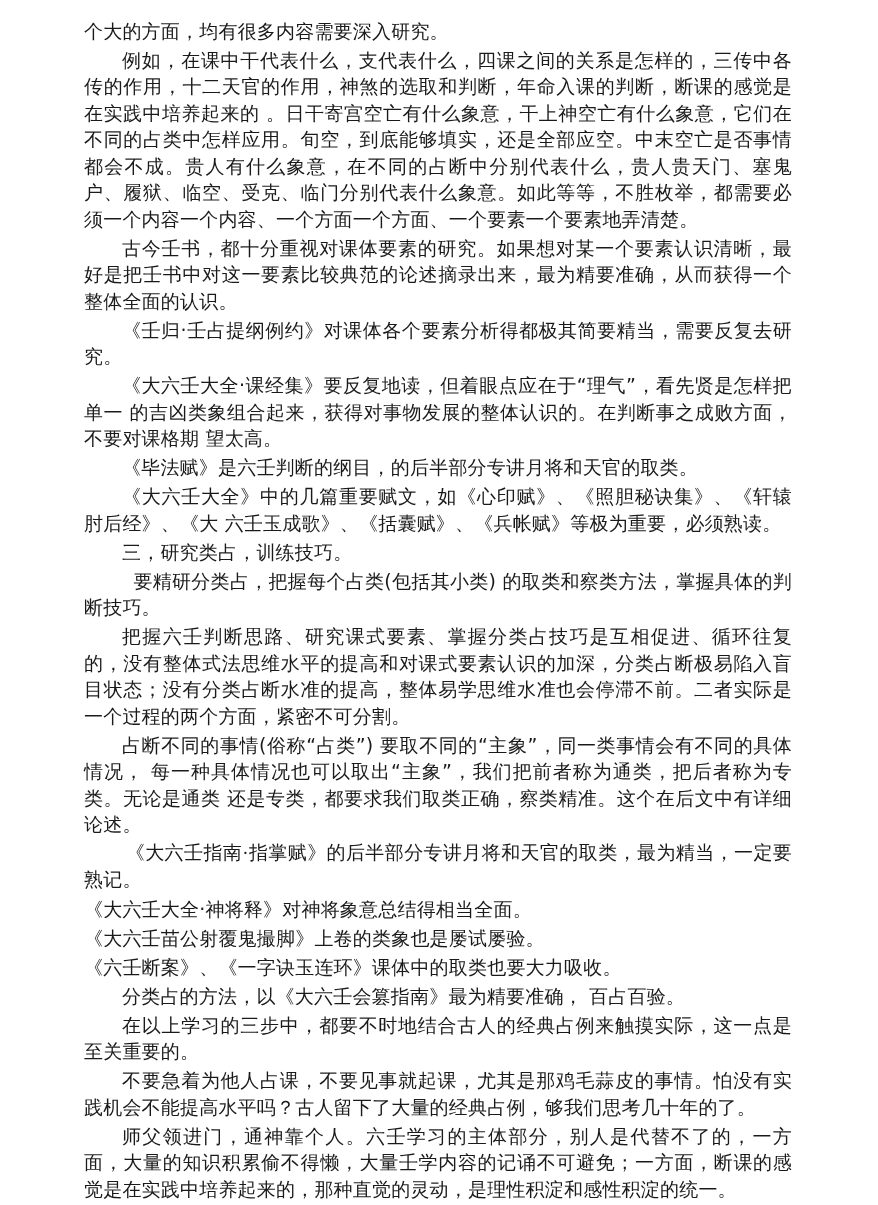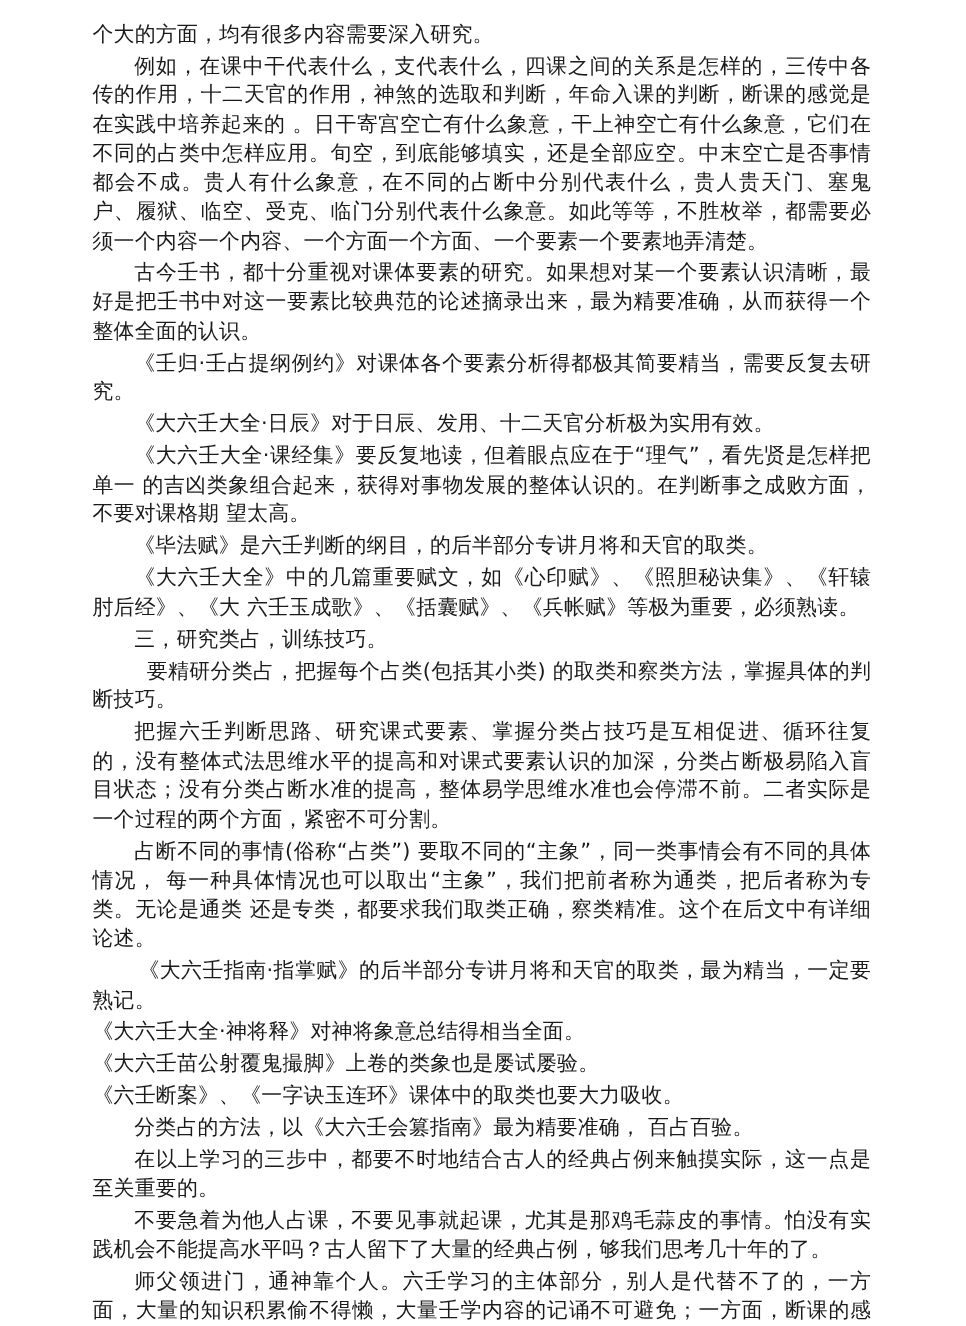--- a/index.html
+++ b/index.html
@@ -23,33 +23,32 @@
     line-height: 26.5px;
     color: #1a1a1a;
     text-align: justify;
     letter-spacing: 0.2px;
   }
   .text-block p {
     margin: 2.5px 0;
     text-indent: 2em;
   }
   .text-block p.no-indent   { text-indent: 0; }
-  .text-block p.indent-lg   { text-indent: 2.2em; }
+  .text-block p.indent-lg   { text-indent: 2.2em; font-family: Liberation Serif, serif; }
   .text-block p.indent-xl   { text-indent: 2.6em; }
 </style>
 </head>
 <body>
 
 <div class="page">
   <div class="text-block">
     <p class="no-indent">个大的方面，均有很多内容需要深入研究。</p>
     <p>例如，在课中干代表什么，支代表什么，四课之间的关系是怎样的，三传中各传的作用，十二天官的作用，神煞的选取和判断，年命入课的判断，断课的感觉是在实践中培养起来的 。日干寄宫空亡有什么象意，干上神空亡有什么象意，它们在不同的占类中怎样应用。旬空，到底能够填实，还是全部应空。中末空亡是否事情都会不成。贵人有什么象意，在不同的占断中分别代表什么，贵人贵天门、塞鬼户、履狱、临空、受克、临门分别代表什么象意。如此等等，不胜枚举，都需要必须一个内容一个内容、一个方面一个方面、一个要素一个要素地弄清楚。</p>
     <p>古今壬书，都十分重视对课体要素的研究。如果想对某一个要素认识清晰，最好是把壬书中对这一要素比较典范的论述摘录出来，最为精要准确，从而获得一个整体全面的认识。</p>
     <p>《壬归·壬占提纲例约》对课体各个要素分析得都极其简要精当，需要反复去研究。</p>
-    <p>《大六壬大全·日辰》对于日辰、发用、十二天官分析极为实用有效。</p>
     <p>《大六壬大全·课经集》要反复地读，但着眼点应在于“理气”，看先贤是怎样把单一 的吉凶类象组合起来，获得对事物发展的整体认识的。在判断事之成败方面，不要对课格期 望太高。</p>
     <p>《毕法赋》是六壬判断的纲目，的后半部分专讲月将和天官的取类。</p>
     <p>《大六壬大全》中的几篇重要赋文，如《心印赋》、《照胆秘诀集》、《轩辕肘后经》、《大 六壬玉成歌》、《括囊赋》、《兵帐赋》等极为重要，必须熟读。</p>
     <p>三，研究类占，训练技巧。</p>
     <p class="indent-xl">要精研分类占，把握每个占类(包括其小类) 的取类和察类方法，掌握具体的判断技巧。</p>
     <p>把握六壬判断思路、研究课式要素、掌握分类占技巧是互相促进、循环往复的，没有整体式法思维水平的提高和对课式要素认识的加深，分类占断极易陷入盲目状态；没有分类占断水准的提高，整体易学思维水准也会停滞不前。二者实际是一个过程的两个方面，紧密不可分割。</p>
     <p>占断不同的事情(俗称“占类”) 要取不同的“主象”，同一类事情会有不同的具体情况， 每一种具体情况也可以取出“主象”，我们把前者称为通类，把后者称为专类。无论是通类 还是专类，都要求我们取类正确，察类精准。这个在后文中有详细论述。</p>
     <p class="indent-lg">《大六壬指南·指掌赋》的后半部分专讲月将和天官的取类，最为精当，一定要熟记。</p>
     <p class="no-indent">《大六壬大全·神将释》对神将象意总结得相当全面。</p>
     <p class="no-indent">《大六壬苗公射覆鬼撮脚》上卷的类象也是屡试屡验。</p>

